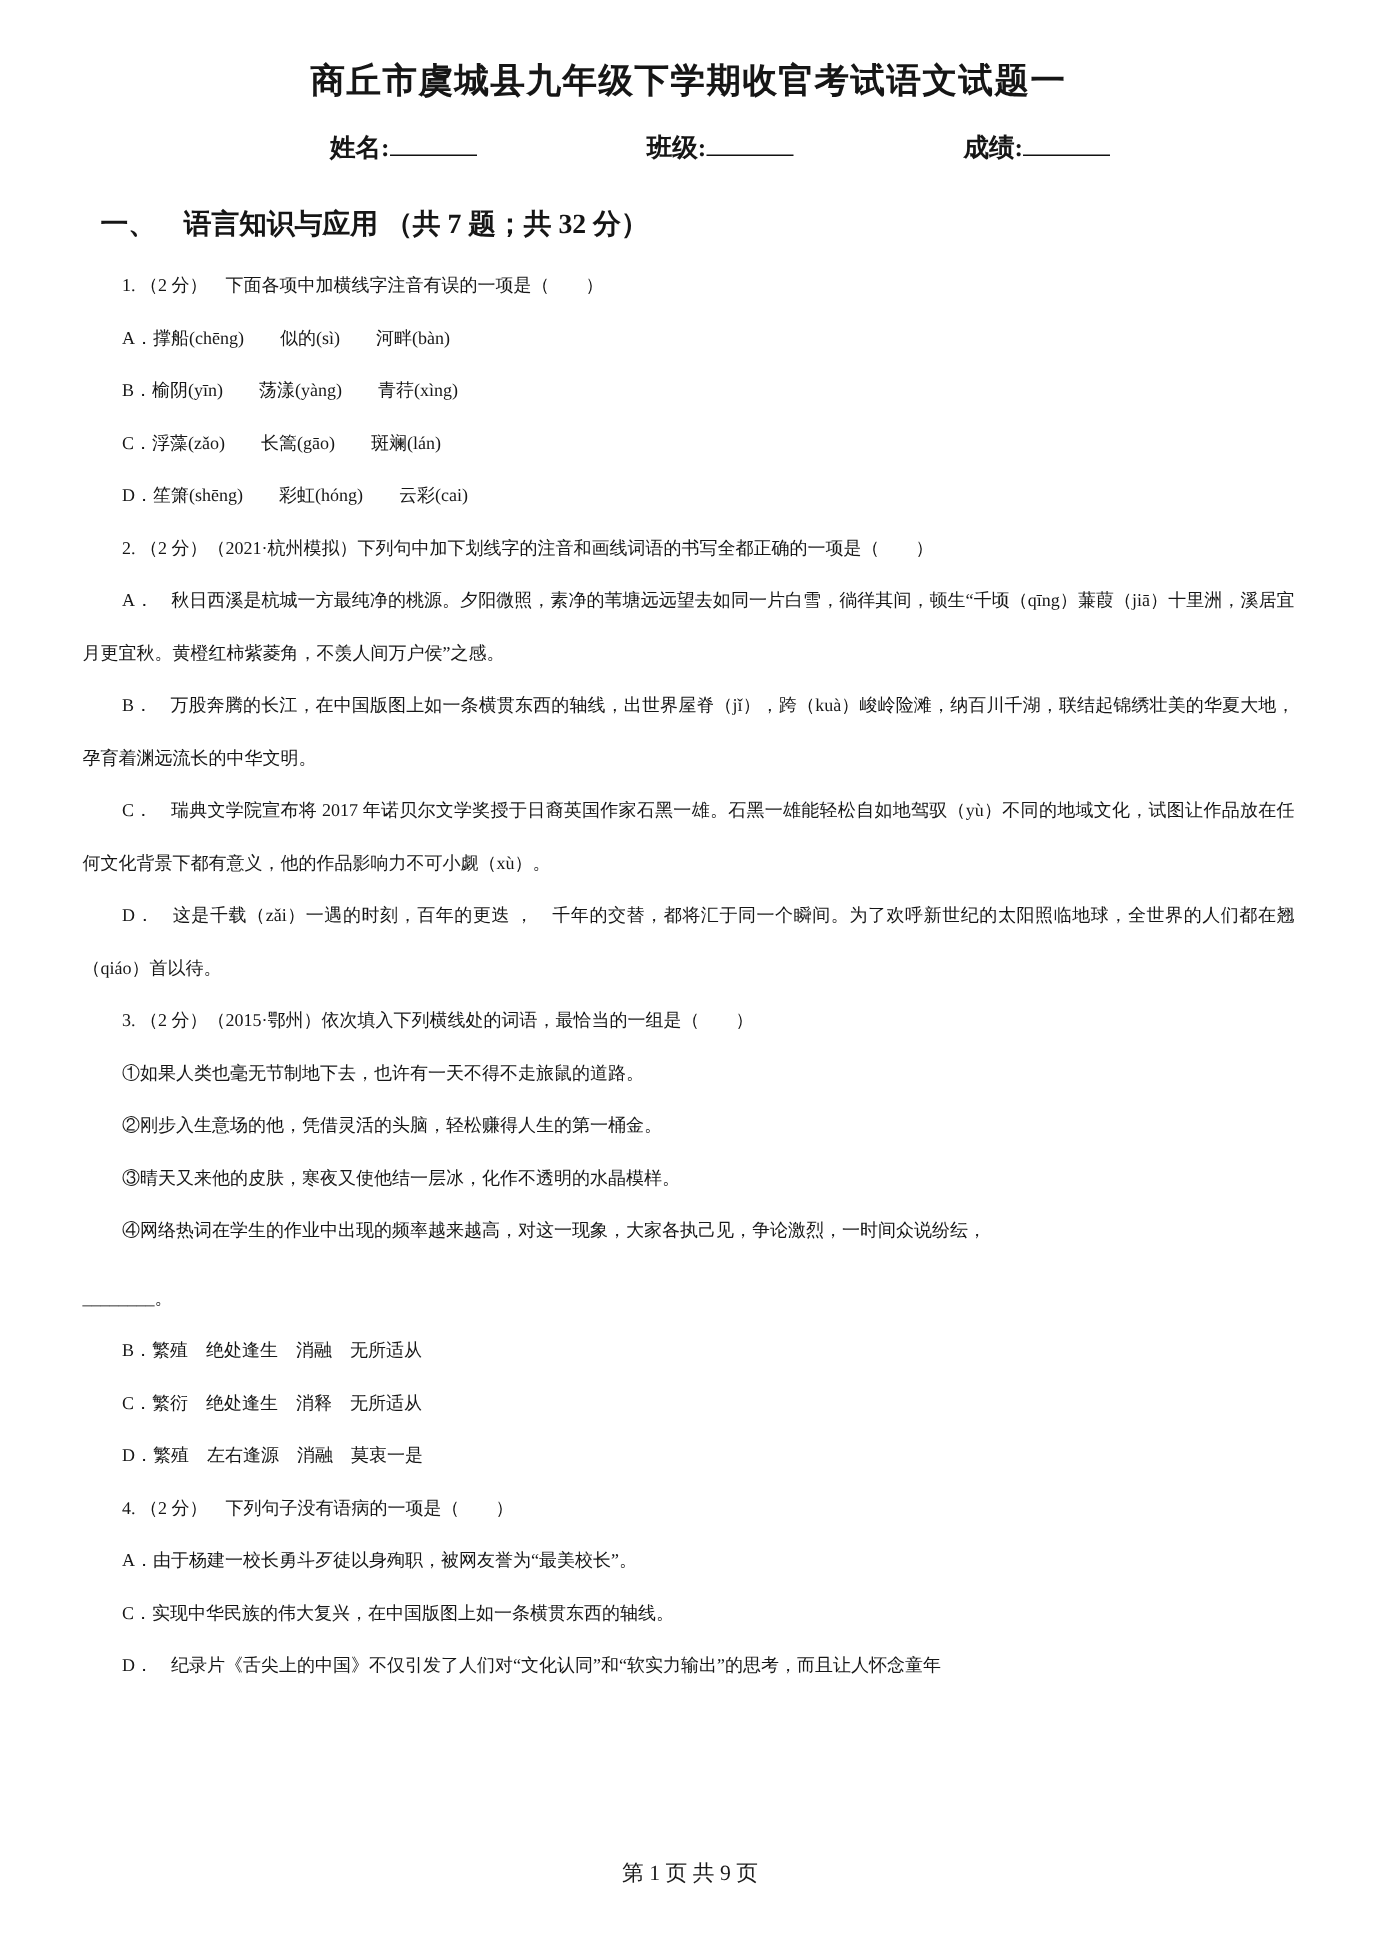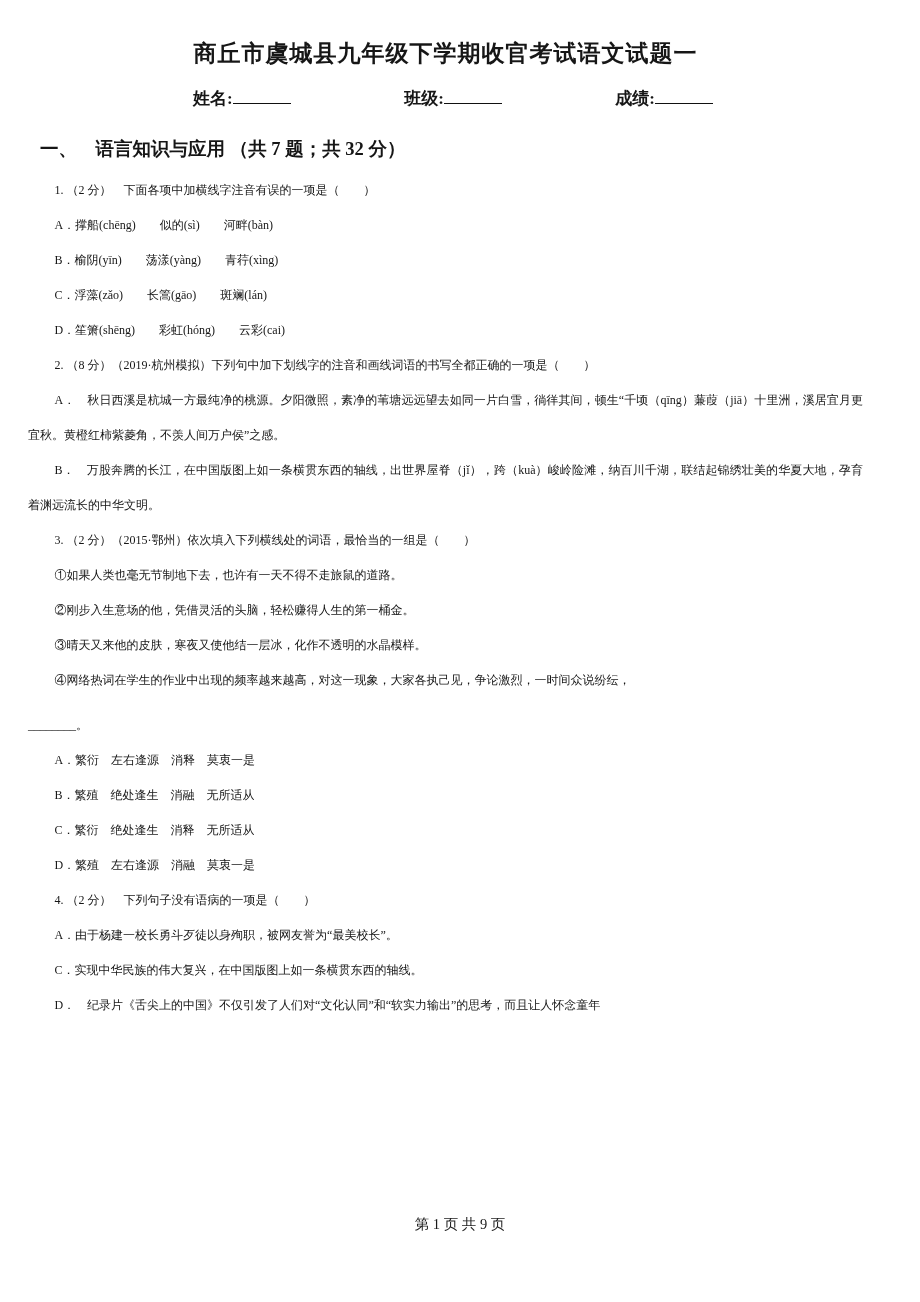--- a/index.html
+++ b/index.html
@@ -1,21 +1,21 @@
 <!DOCTYPE html>
 <html><head>
 <meta charset="utf-8">
 <style>
   html,body{margin:0;padding:0;}
   body{
     width:920px;height:1302px;background:#ffffff;color:#161616;
     font-family:"Liberation Serif","DejaVu Serif",serif;
     position:relative;overflow:hidden;
   }
-  .page{padding:38px 57px 0 28px;}
+  .page{padding:38px 57px 0 55px;}
   .title{
     font-size:23px;font-weight:bold;text-align:center;
     margin:0 0 18px 0;letter-spacing:1px;
   }
   .fields{
     display:flex;justify-content:space-between;width:520px;
     margin:0 0 26px 165px;font-weight:bold;font-size:17px;align-items:center;
   }
   .field{white-space:nowrap;}
   .blank{
@@ -25,21 +25,21 @@
   .section-heading{
     font-size:18.5px;font-weight:bold;margin:0 0 12px 12px;
   }
   .content p{
     margin:0;font-size:12px;line-height:35px;
     text-indent:2.2em;text-align:justify;white-space:pre-wrap;
   }
   .content p.flush{text-indent:0;}
   .content p.blank-line{margin-top:10px;}
   .footer{
-    position:absolute;left:0;right:0;bottom:68px;
+    position:absolute;left:0;right:0;bottom:44px;
     text-align:center;font-size:14.5px;color:#1a1a1a;
   }
 </style>
 </head>
 <body>
 
 <div class="page">
 
   <h1 class="title">商丘市虞城县九年级下学期收官考试语文试题一</h1>
 
@@ -50,30 +50,31 @@
   </div>
 
   <div class="section-heading">一、　语言知识与应用 （共 7 题；共 32 分）</div>
 
   <div class="content">
     <p>1. （2 分）　下面各项中加横线字注音有误的一项是（　　）</p>
     <p>A．撑船(chēng)　　似的(sì)　　河畔(bàn)</p>
     <p>B．榆阴(yīn)　　荡漾(yàng)　　青荇(xìng)</p>
     <p>C．浮藻(zǎo)　　长篙(gāo)　　斑斓(lán)</p>
     <p>D．笙箫(shēng)　　彩虹(hóng)　　云彩(cai)</p>
-    <p>2. （8 分）（2019·杭州模拟）下列句中加下划线字的注音和画线词语的书写全都正确的一项是（　　）</p>
+    <p>2. （2 分）（2021·杭州模拟）下列句中加下划线字的注音和画线词语的书写全都正确的一项是（　　）</p>
     <p>A．　秋日西溪是杭城一方最纯净的桃源。夕阳微照，素净的苇塘远远望去如同一片白雪，徜徉其间，顿生“千顷（qīng）蒹葭（jiā）十里洲，溪居宜月更宜秋。黄橙红柿紫菱角，不羡人间万户侯”之感。</p>
     <p>B．　万股奔腾的长江，在中国版图上如一条横贯东西的轴线，出世界屋脊（jǐ），跨（kuà）峻岭险滩，纳百川千湖，联结起锦绣壮美的华夏大地，孕育着渊远流长的中华文明。</p>
+    <p>C．　瑞典文学院宣布将 2017 年诺贝尔文学奖授于日裔英国作家石黑一雄。石黑一雄能轻松自如地驾驭（yù）不同的地域文化，试图让作品放在任何文化背景下都有意义，他的作品影响力不可小觑（xù）。</p>
+    <p>D．　这是千载（zǎi）一遇的时刻，百年的更迭 ，　千年的交替，都将汇于同一个瞬间。为了欢呼新世纪的太阳照临地球，全世界的人们都在翘（qiáo）首以待。</p>
     <p>3. （2 分）（2015·鄂州）依次填入下列横线处的词语，最恰当的一组是（　　）</p>
     <p>①如果人类也毫无节制地下去，也许有一天不得不走旅鼠的道路。</p>
     <p>②刚步入生意场的他，凭借灵活的头脑，轻松赚得人生的第一桶金。</p>
     <p>③晴天又来他的皮肤，寒夜又使他结一层冰，化作不透明的水晶模样。</p>
     <p>④网络热词在学生的作业中出现的频率越来越高，对这一现象，大家各执己见，争论激烈，一时间众说纷纭，</p>
     <p class="flush blank-line">________。</p>
-    <p>A．繁衍　左右逢源　消释　莫衷一是</p>
     <p>B．繁殖　绝处逢生　消融　无所适从</p>
     <p>C．繁衍　绝处逢生　消释　无所适从</p>
     <p>D．繁殖　左右逢源　消融　莫衷一是</p>
     <p>4. （2 分）　下列句子没有语病的一项是（　　）</p>
     <p>A．由于杨建一校长勇斗歹徒以身殉职，被网友誉为“最美校长”。</p>
     <p>C．实现中华民族的伟大复兴，在中国版图上如一条横贯东西的轴线。</p>
     <p>D．　纪录片《舌尖上的中国》不仅引发了人们对“文化认同”和“软实力输出”的思考，而且让人怀念童年</p>
   </div>
 
 </div>

